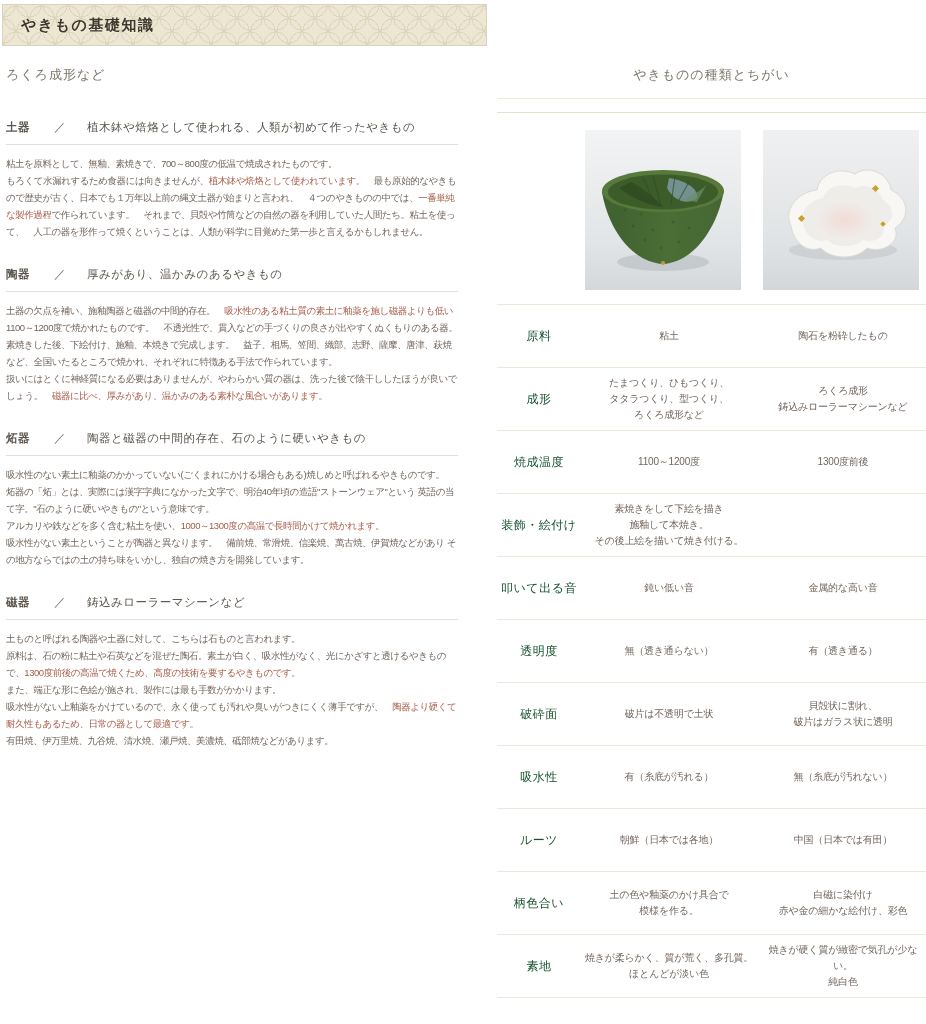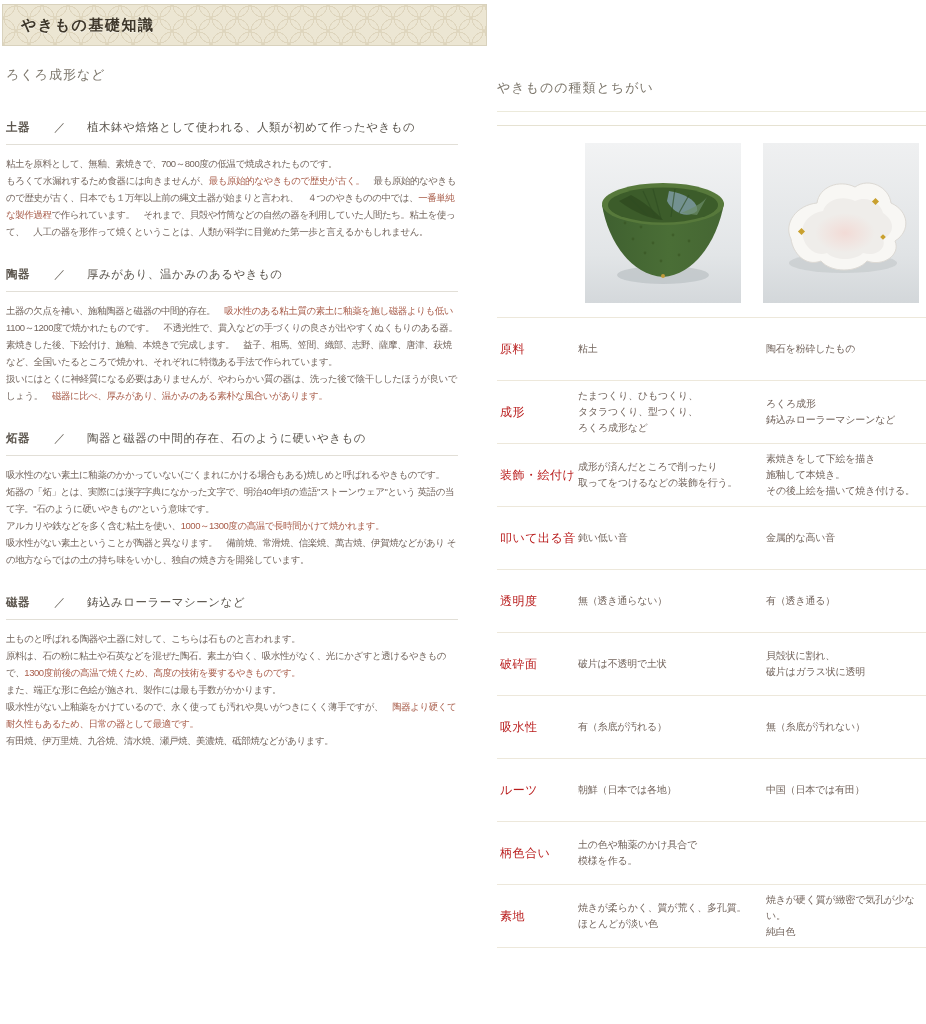--- a/index.html
+++ b/index.html
@@ -23,21 +23,21 @@
     display:flex;align-items:center;
   }
   .banner-title{
     font-family:"Liberation Serif","DejaVu Serif",serif;
     font-weight:bold;font-size:15px;color:#3e372a;letter-spacing:1.5px;
     padding-left:18px;text-shadow:0 1px 0 rgba(255,255,255,.5);
   }
 
   
   .left-col{position:absolute;left:6px;top:62px;width:452px;}
-  .right-col{position:absolute;left:497px;top:75px;width:429px;}
+  .right-col{position:absolute;left:497px;top:62px;width:429px;text-align:center;}
   .col-title{font-size:13px;color:#7c766b;letter-spacing:1px;margin:4px 0 0 0;}
 
   
   .sec{margin-top:27px;}
   .sec:first-child{margin-top:36px;}
   .sec-head{font-size:11.5px;color:#5c564e;letter-spacing:0.5px;white-space:nowrap;}
   .sec-head .term{display:inline-block;font-weight:bold;}
   .sec-head .slash{display:inline-block;margin:0 21px 0 24px;color:#6b655c;}
   .sec-rule{border-top:1px solid #e2dfd7;margin:9px 0 10px 0;}
   .para{
@@ -52,21 +52,21 @@
   .photo{width:156px;height:160px;display:block;}
 
   .cmp-table{margin-top:14px;}
   .trow{
     display:grid;grid-template-columns:78px 188px 1fr;
     min-height:62px;align-items:center;
     border-top:1px solid #ede8db;
     padding-left:3px;
   }
   .trow:last-child{border-bottom:1px solid #ede8db;}
-  .tlabel{font-size:12px;color:#b91c1c;letter-spacing:0.5px;align-self:center;}
+  .tlabel{font-size:12px;color:#14532d;letter-spacing:0.5px;align-self:center;}
   .tcell{
     font-size:10px;letter-spacing:-0.2px;line-height:16px;
     color:#73655d;white-space:pre-wrap;padding-right:6px;
   }
 </style>
 </head>
 <body>
 
 <div class="page">
 
@@ -74,21 +74,21 @@
     <span class="banner-title">やきもの基礎知識</span>
   </div>
 
   <div class="left-col">
     <div class="col-title">ろくろ成形など</div>
     <div>
         <section class="sec">
           <div class="sec-head"><span class="term">土器</span><span class="slash">／</span><span class="subtitle">植木鉢や焙烙として使われる、人類が初めて作ったやきもの</span></div>
           <div class="sec-rule"></div>
           <div class="para"><span>粘土を原料として、無釉、素焼きで、700～800度の低温で焼成されたものです。
-もろくて水漏れするため食器には向きませんが、</span><span class="em">最も原始的なやきもので歴史が古く。</span><span>　最も原始的なやきもので歴史が古く、日本でも１万年以上前の縄文土器が始まりと言われ、　４つのやきものの中では、</span><span class="em">一番単純な製作過程</span><span>で作られています。　それまで、貝殻や竹筒などの自然の器を利用していた人間たち。粘土を使って、　人工の器を形作って焼くということは、人類が科学に目覚めた第一歩と言えるかもしれません。</span></div>
+もろくて水漏れするため食器には向きませんが、</span><span class="em">植木鉢や焙烙として使われています。</span><span>　最も原始的なやきもので歴史が古く、日本でも１万年以上前の縄文土器が始まりと言われ、　４つのやきものの中では、</span><span class="em">一番単純な製作過程</span><span>で作られています。　それまで、貝殻や竹筒などの自然の器を利用していた人間たち。粘土を使って、　人工の器を形作って焼くということは、人類が科学に目覚めた第一歩と言えるかもしれません。</span></div>
         </section>
         <section class="sec">
           <div class="sec-head"><span class="term">陶器</span><span class="slash">／</span><span class="subtitle">厚みがあり、温かみのあるやきもの</span></div>
           <div class="sec-rule"></div>
           <div class="para"><span>土器の欠点を補い、施釉陶器と磁器の中間的存在。　</span><span class="em">吸水性のある粘土質の素土に釉薬を施し磁器よりも低い</span><span>1100～1200度で焼かれたものです。　不透光性で、貫入などの手づくりの良さが出やすくぬくもりのある器。
 素焼きした後、下絵付け、施釉、本焼きで完成します。　益子、相馬、笠間、織部、志野、薩摩、唐津、萩焼など、全国いたるところで焼かれ、それぞれに特徴ある手法で作られています。
 扱いにはとくに神経質になる必要はありませんが、やわらかい質の器は、洗った後で陰干ししたほうが良いでしょう。　</span><span class="em">磁器に比べ、厚みがあり、温かみのある素朴な風合いがあります。</span></div>
         </section>
         <section class="sec">
           <div class="sec-head"><span class="term">炻器</span><span class="slash">／</span><span class="subtitle">陶器と磁器の中間的存在、石のように硬いやきもの</span></div>
@@ -194,23 +194,26 @@
         </div>
         <div class="trow">
           <div class="tlabel">成形</div>
           <div class="tcell">たまつくり、ひもつくり、
 タタラつくり、型つくり、
 ろくろ成形など</div>
           <div class="tcell">ろくろ成形
 鋳込みローラーマシーンなど</div>
         </div>
         <div class="trow">
+          <div class="tlabel">焼成温度</div>
+          <div class="tcell">1100～1200度</div>
+          <div class="tcell">1300度前後</div>
+        </div>
+        <div class="trow">
           <div class="tlabel">装飾・絵付け</div>
-          <div class="tcell">成形が済んだところで削ったり
-取ってをつけるなどの装飾を行う。</div>
           <div class="tcell">素焼きをして下絵を描き
 施釉して本焼き。
 その後上絵を描いて焼き付ける。</div>
         </div>
         <div class="trow">
           <div class="tlabel">叩いて出る音</div>
           <div class="tcell">鈍い低い音</div>
           <div class="tcell">金属的な高い音</div>
         </div>
         <div class="trow">
@@ -231,20 +234,22 @@
         </div>
         <div class="trow">
           <div class="tlabel">ルーツ</div>
           <div class="tcell">朝鮮（日本では各地）</div>
           <div class="tcell">中国（日本では有田）</div>
         </div>
         <div class="trow">
           <div class="tlabel">柄色合い</div>
           <div class="tcell">土の色や釉薬のかけ具合で
 模様を作る。</div>
+          <div class="tcell">白磁に染付け
+赤や金の細かな絵付け、彩色</div>
         </div>
         <div class="trow">
           <div class="tlabel">素地</div>
           <div class="tcell">焼きが柔らかく、質が荒く、多孔質。
 ほとんどが淡い色</div>
           <div class="tcell">焼きが硬く質が緻密で気孔が少ない。
 純白色</div>
         </div>
       </div>
 

